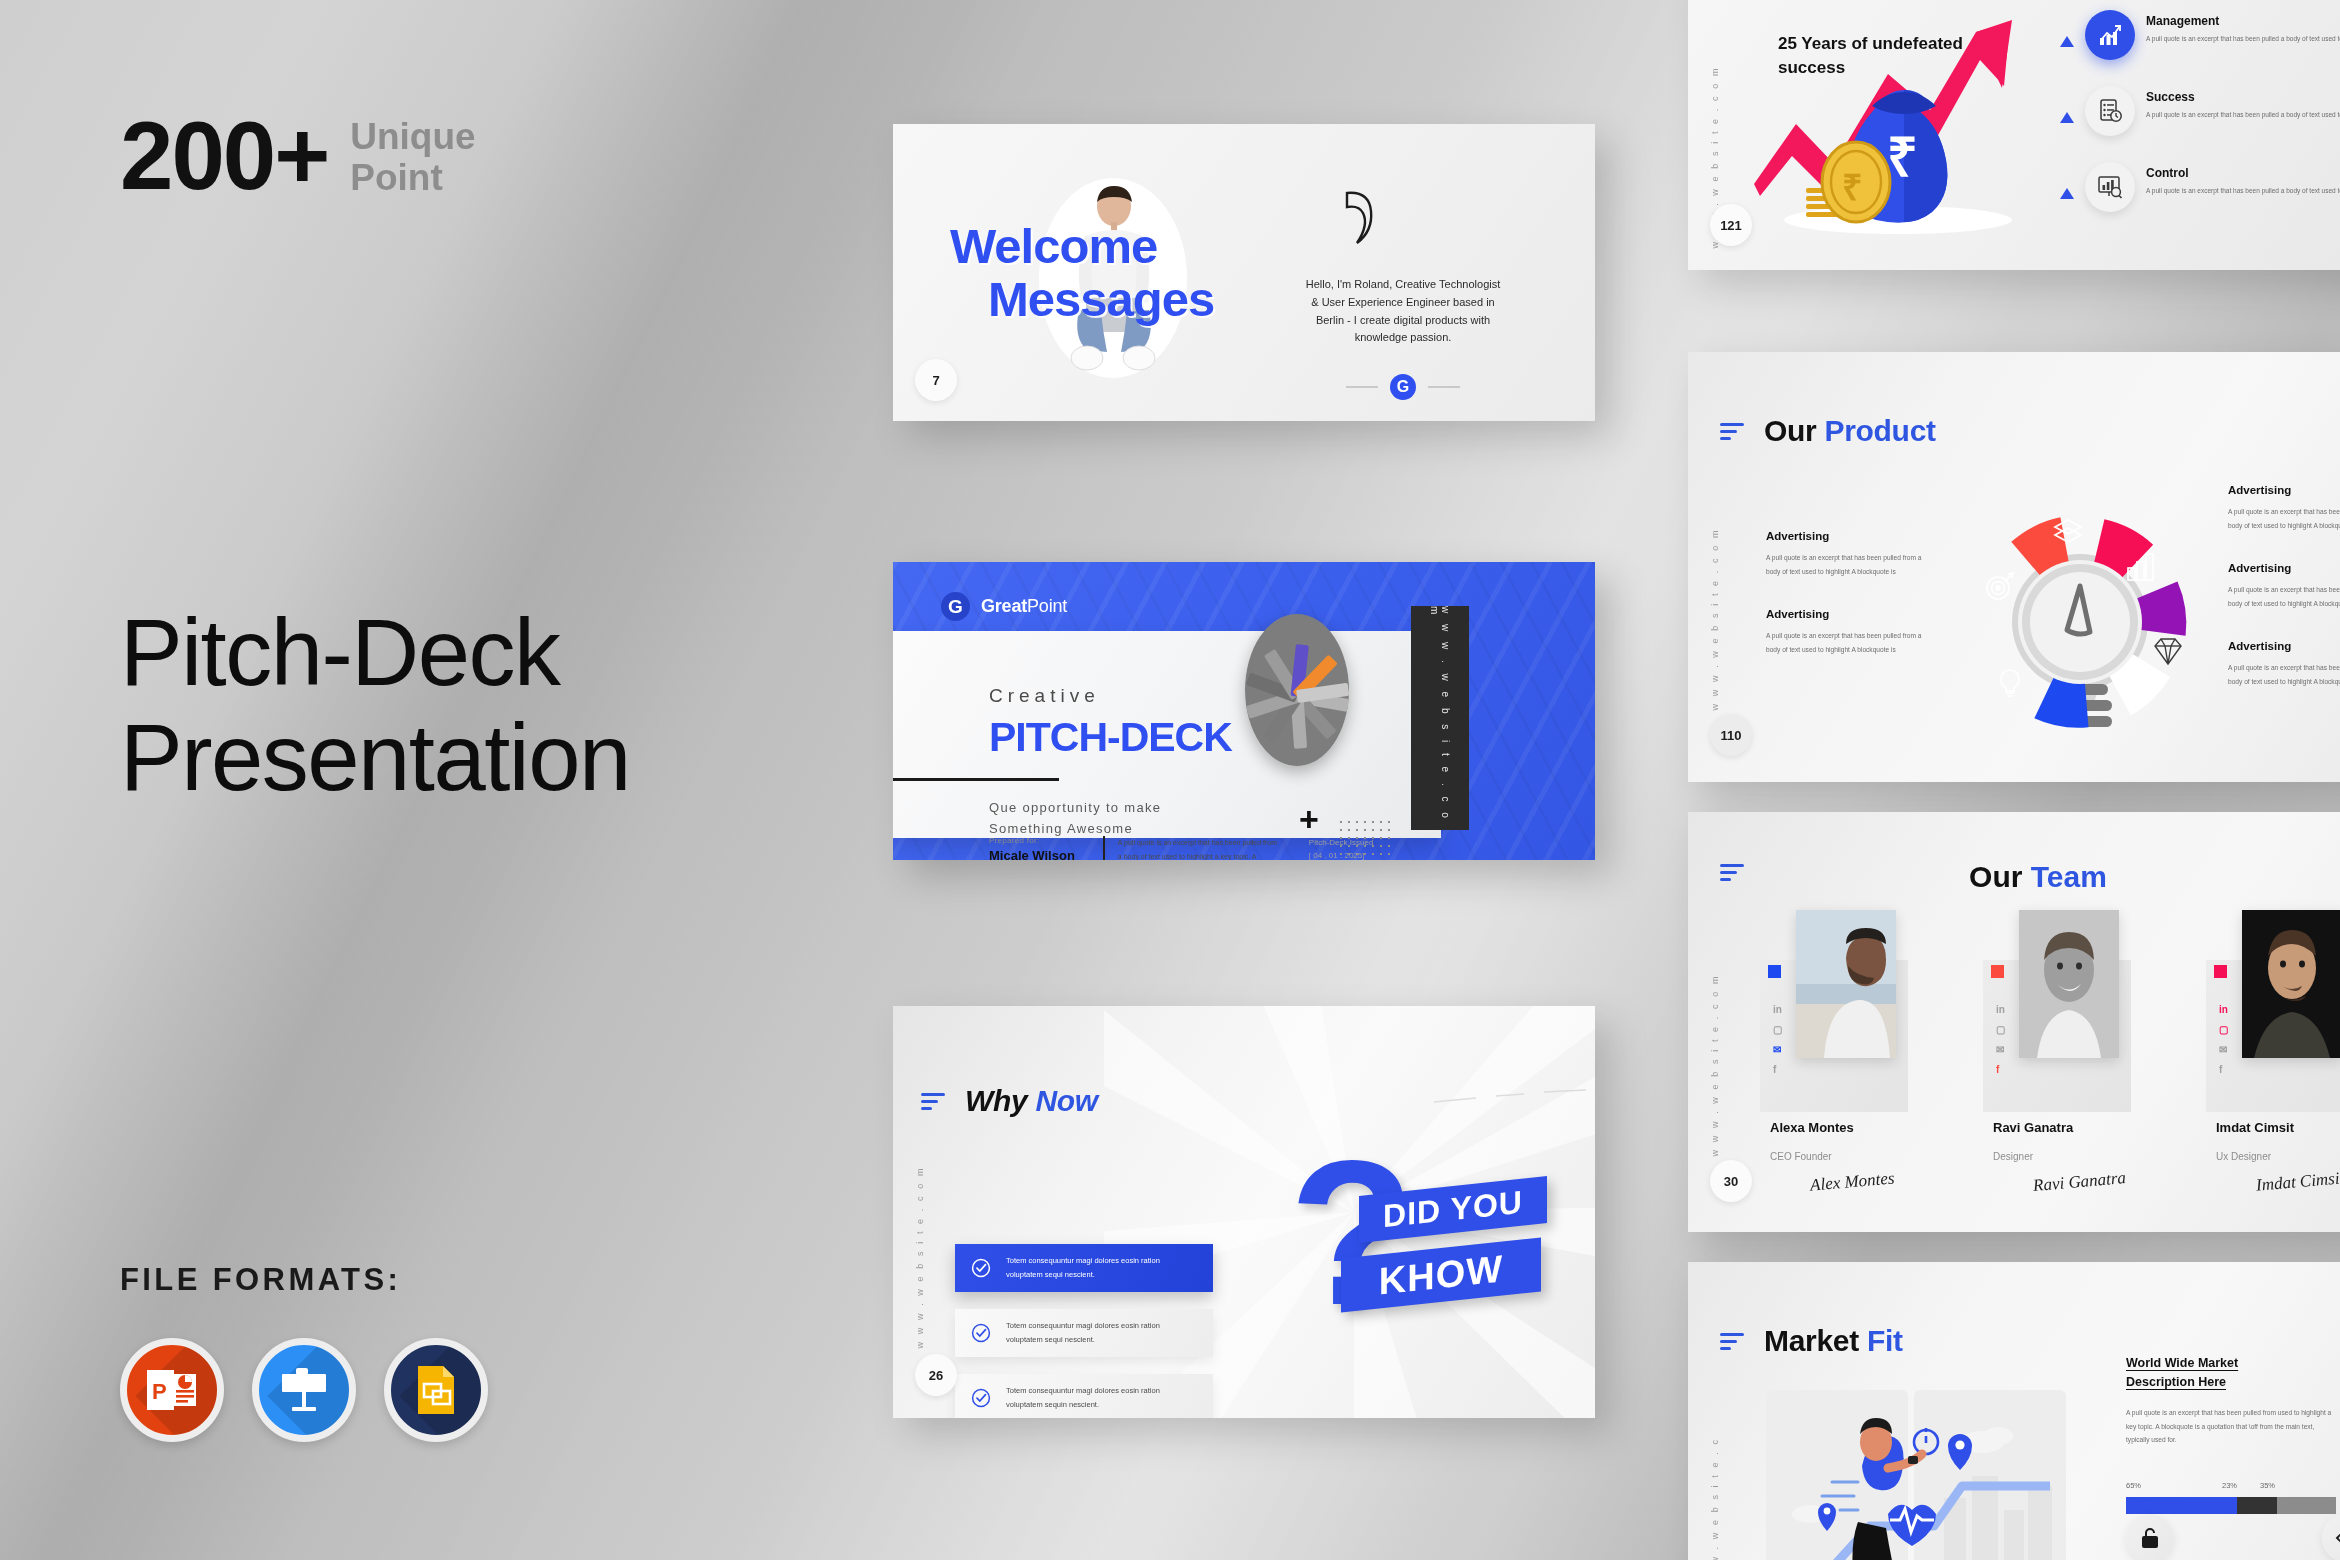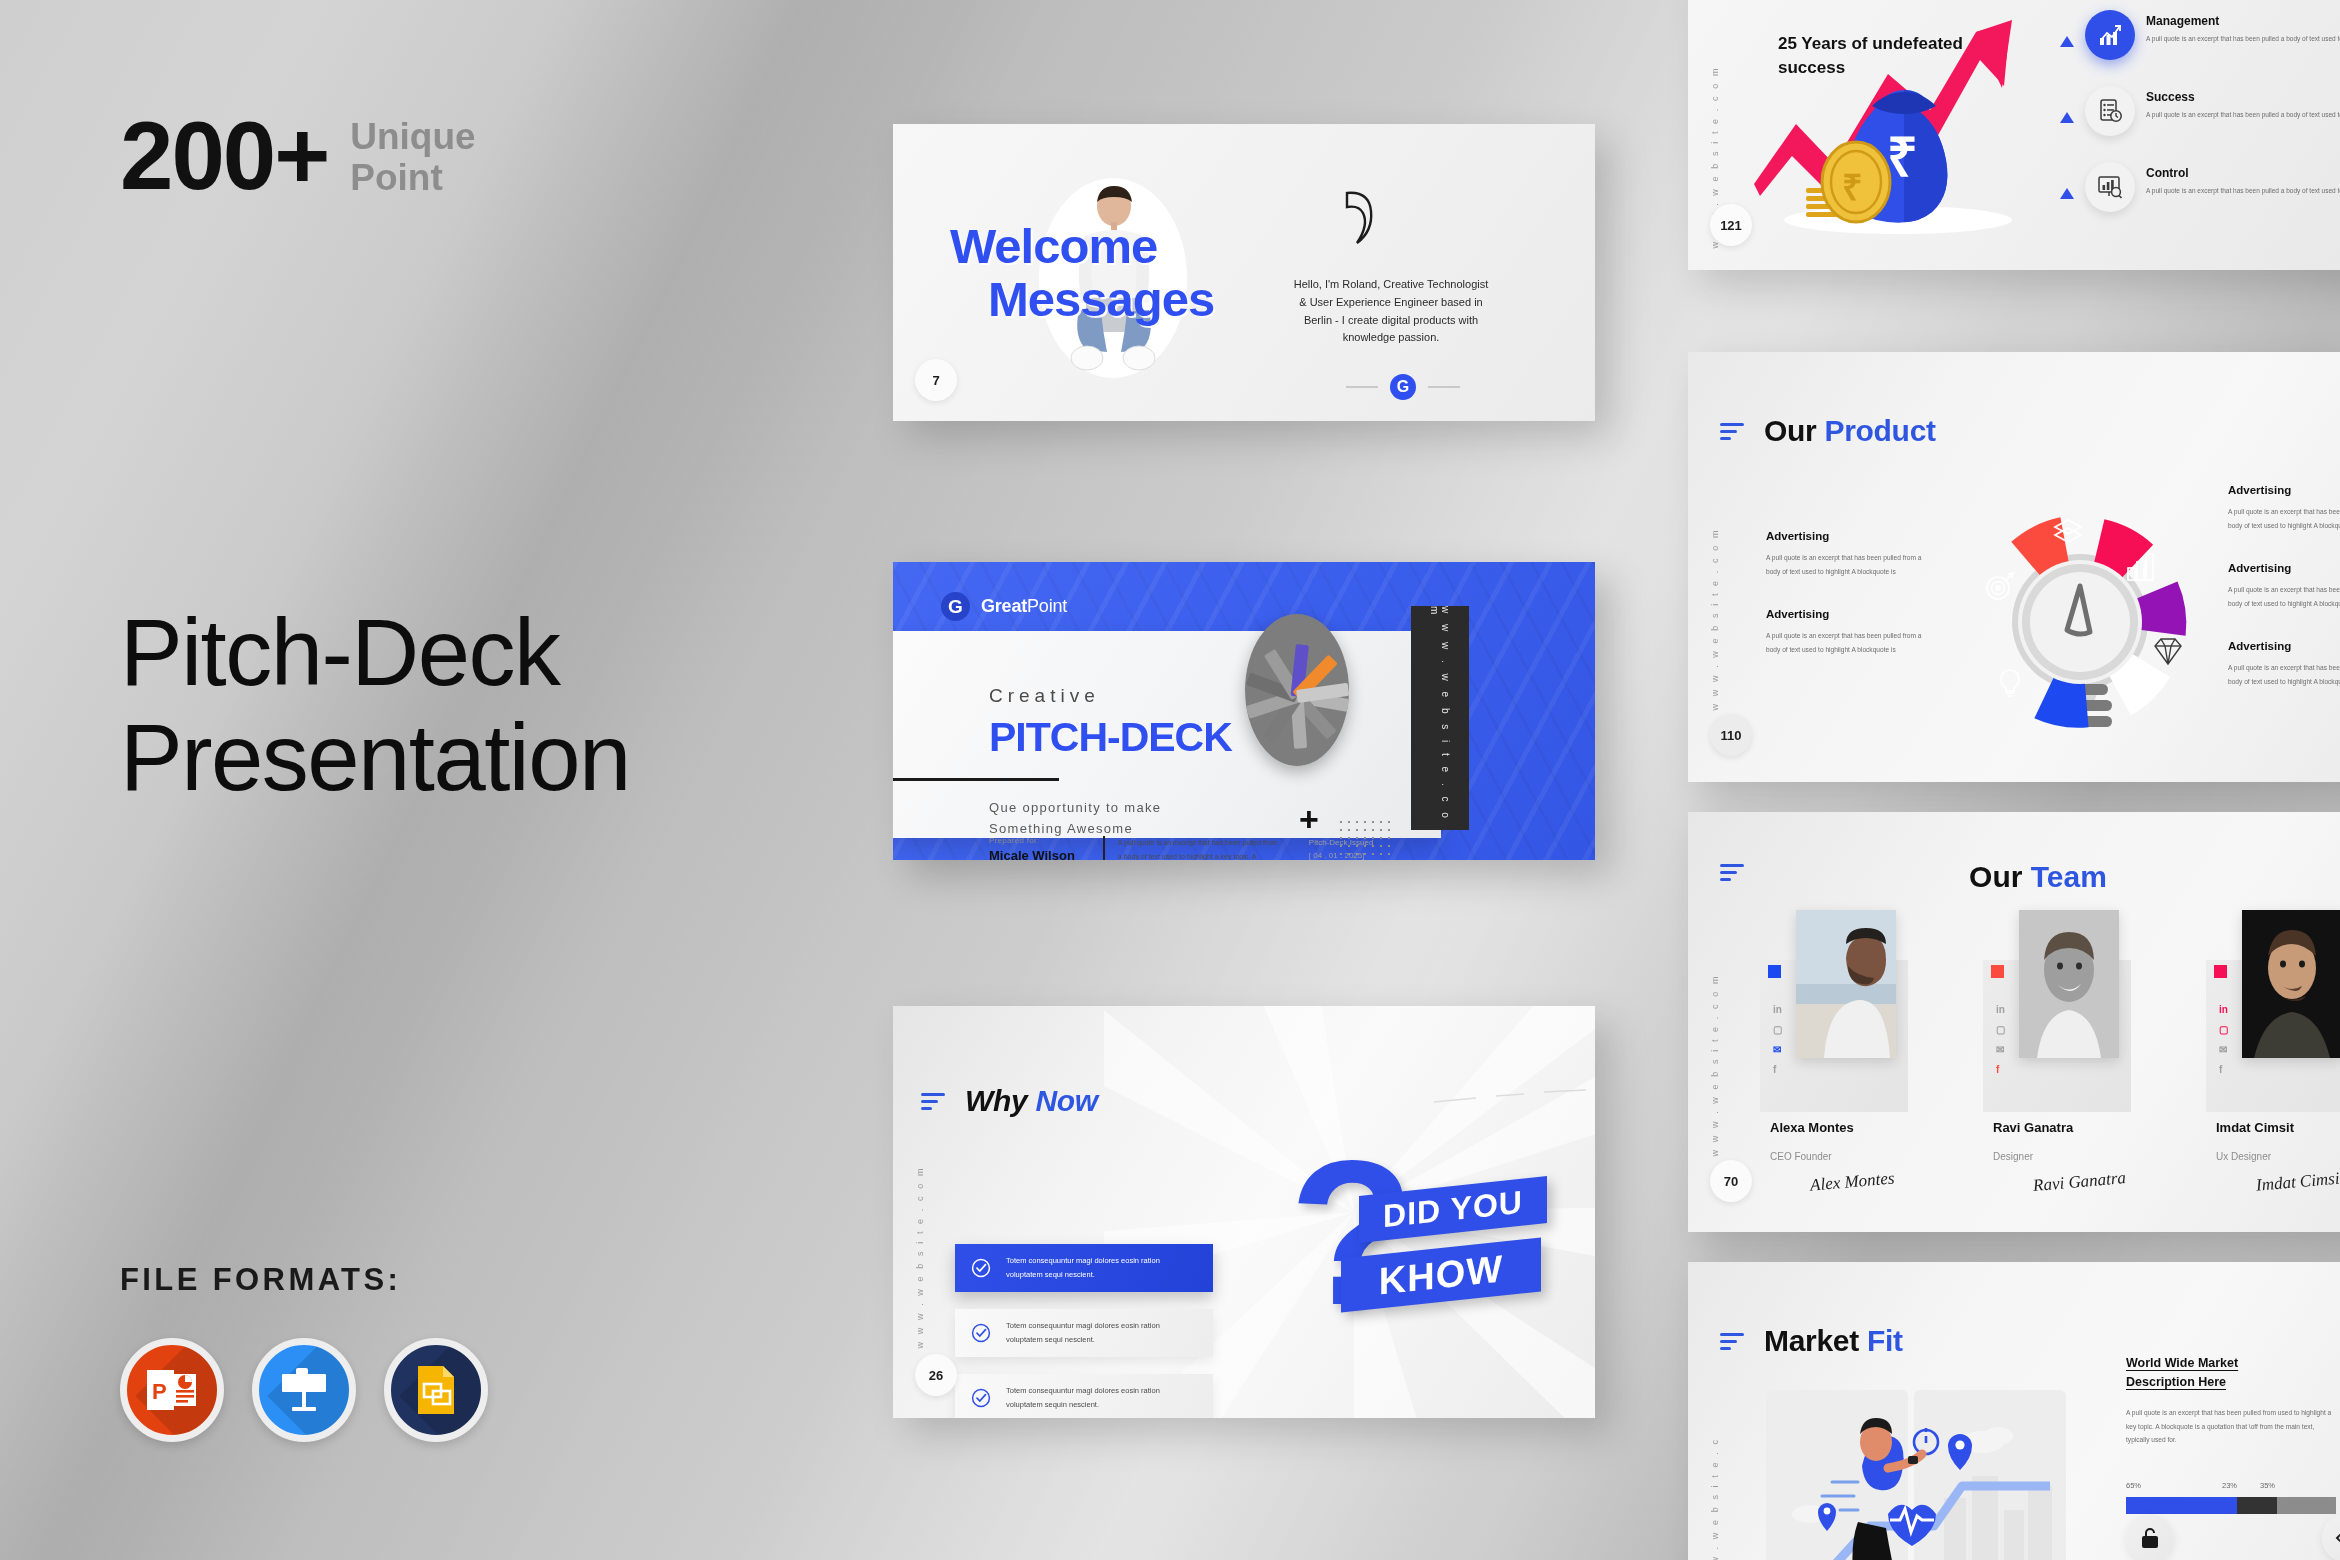--- a/index.html
+++ b/index.html
@@ -102,21 +102,21 @@
     position: absolute; left: 57px; top: 96px; width: 370px;
     font-size: 49px; font-weight: 700; color: #2f4ff0; line-height: 1.08;
     letter-spacing: -1px; text-shadow: 2px 2px 0 rgba(255,255,255,0.9);
   }
   .welcome-title .l2 { display: block; margin-left: 38px; }
   .quote-mark {
     position: absolute; left: 448px; top: 65px; font-size: 62px; color: #222;
     font-family: "Liberation Serif", serif; line-height: 1;
   }
   .welcome-body {
-    position: absolute; left: 398px; top: 152px; width: 200px;
+    position: absolute; left: 410px; top: 152px; width: 200px;
     font-size: 11px; line-height: 1.62; color: #2b2b2b; text-align: center;
   }
   .welcome-divider {
     position: absolute; left: 432px; top: 250px; width: 156px;
     display: flex; align-items: center; justify-content: center; gap: 12px;
   }
   .welcome-divider .ln { height: 2px; width: 32px; background: #c9c9c9; }
   .g-badge {
     width: 26px; height: 26px; border-radius: 50%; background: #2f4ff0;
     color: #fff; font-size: 16px; font-weight: 700;
@@ -833,21 +833,21 @@
           <path d="M40 76 q10 6 20 0 q-4 10 -20 0 Z" fill="#5a4030"></path>
           <path d="M36 86 q14 7 28 0 q-6 10 -28 0 Z" fill="#3d2b1f"></path>
         </svg>
       </div>
       <div class="member-name">Imdat Cimsit</div>
       <div class="member-role">Ux Designer</div>
       <div class="member-sign">Imdat Cimsit</div>
     </div>
   </div>
 
-  <div class="page-badge" style="left:22px; bottom:30px;">70</div>
+  <div class="page-badge" style="left:22px; bottom:30px;">30</div>
 </div>
 
 <div class="slide" id="slide-market">
   <div class="sec-head mk-head">
     <span class="bars">
         <i></i>
         <i></i>
         <i></i>
       </span>
     <span class="sec-title"><span>Market </span><span class="accent">Fit</span></span>

